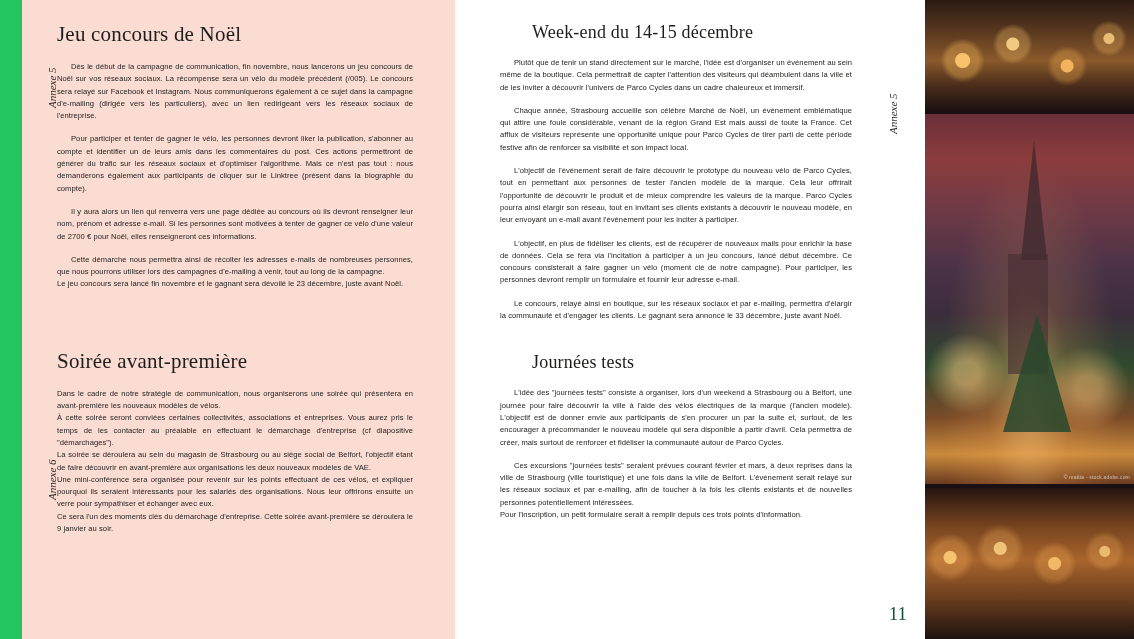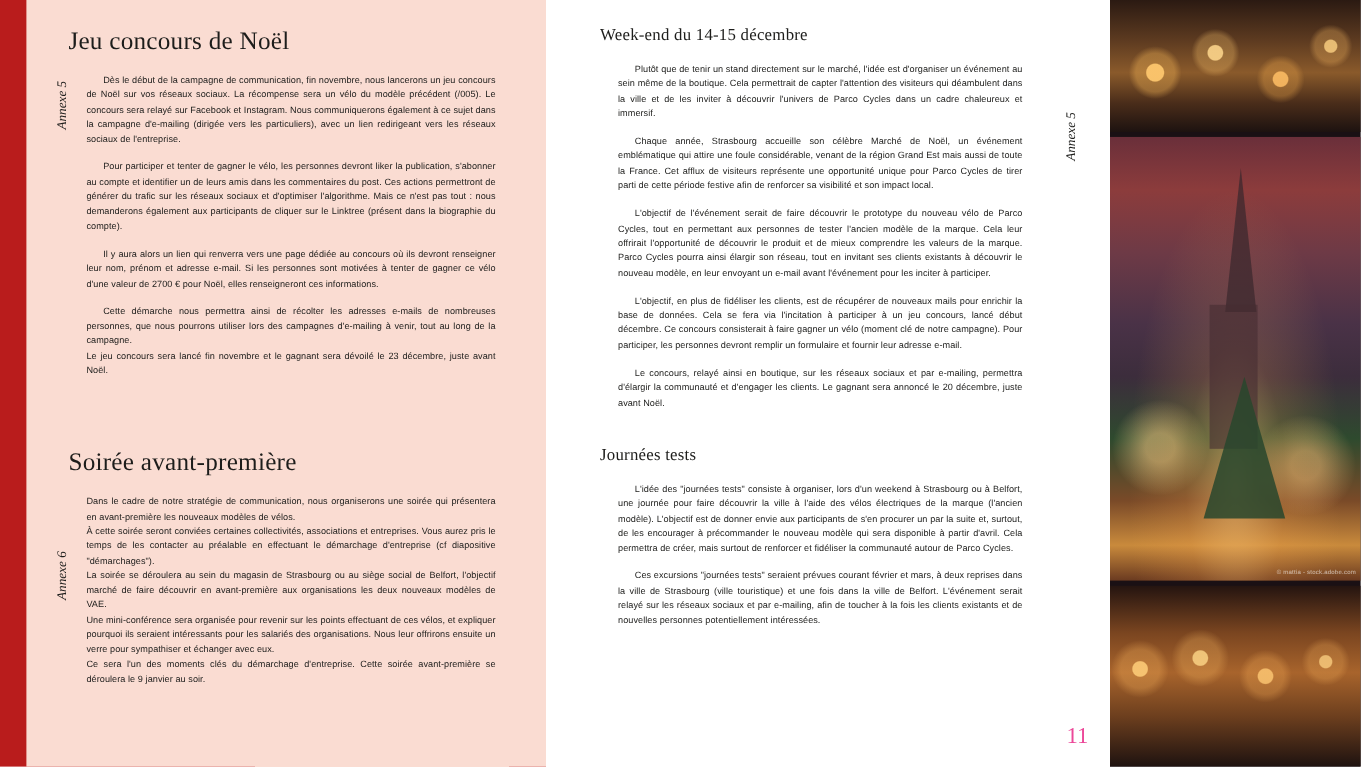--- a/index.html
+++ b/index.html
@@ -16,21 +16,21 @@
     height: 639px;
     display: flex;
     background: #ffffff;
   }
 
   
   .left-panel {
     position: relative;
     width: 455px;
     height: 639px;
-    background: #b91c1c;
+    background: #22c55e;
     flex: 0 0 455px;
   }
   .left-inner {
     position: absolute;
     left: 22px; top: 0; right: 0; bottom: 0;
     background: #fadcd2;
   }
   .left-col {
     position: absolute;
     left: 35px;
@@ -124,24 +124,24 @@
 
   
   h2.section-title {
     font-family: "Liberation Serif", serif;
     font-weight: 400;
     color: #1d1d1b;
     margin: 0 0 14px 0;
     letter-spacing: .2px;
   }
   .left-col h2.section-title { font-size: 21px; }
-  .mid-col h2.section-title { font-size: 14px; }
+  .mid-col h2.section-title { font-size: 18px; margin-left: 32px; }
 
   p.body {
-    margin: 0 0 11px 15px;
+    margin: 0 0 11px 0;
     font-size: 7.6px;
     line-height: 1.62;
     color: #1d1d1b;
     text-align: justify;
     letter-spacing: .05px;
   }
   p.body:last-child { margin-bottom: 0; }
   .indent { text-indent: 14px; }
 
   .block { margin-bottom: 0; }
@@ -162,21 +162,21 @@
   .side-label-a5 { left: 24px; top: 108px; }
   .side-label-a6 { left: 24px; top: 500px; }
   .side-label-mid { left: 432px; top: 134px; color: #1d1d1b; }
 
   .page-number {
     position: absolute;
     right: 18px;
     bottom: 14px;
     font-family: "Liberation Serif", serif;
     font-size: 19px;
-    color: #ec4899;
+    color: #14532d;
   }
 </style>
 </head>
 <body>
 
 <div class="page">
 
   <div class="left-panel">
     <div class="left-inner">
 
@@ -193,50 +193,51 @@
           <p class="body indent" style="margin-bottom:0">Cette démarche nous permettra ainsi de récolter les adresses e-mails de nombreuses personnes, que nous pourrons utiliser lors des campagnes d'e-mailing à venir, tout au long de la campagne.</p>
           <p class="body">Le jeu concours sera lancé fin novembre et le gagnant sera dévoilé le 23 décembre, juste avant Noël.</p>
         </div>
 
         <div class="spacer-lg"></div>
 
         <div class="block">
           <h2 class="section-title">Soirée avant-première</h2>
           <p class="body" style="margin-bottom:0">Dans le cadre de notre stratégie de communication, nous organiserons une soirée qui présentera en avant-première les nouveaux modèles de vélos.</p>
           <p class="body" style="margin-bottom:0">À cette soirée seront conviées certaines collectivités, associations et entreprises. Vous aurez pris le temps de les contacter au préalable en effectuant le démarchage d'entreprise (cf diapositive "démarchages").</p>
-          <p class="body" style="margin-bottom:0">La soirée se déroulera au sein du magasin de Strasbourg ou au siège social de Belfort, l'objectif marché de faire découvrir en avant-première aux organisations les deux nouveaux modèles de VAE.</p>
+          <p class="body" style="margin-bottom:0">La soirée se déroulera au sein du magasin de Strasbourg ou au siège social de Belfort, l'objectif étant de faire découvrir en avant-première aux organisations les deux nouveaux modèles de VAE.</p>
           <p class="body" style="margin-bottom:0">Une mini-conférence sera organisée pour revenir sur les points effectuant de ces vélos, et expliquer pourquoi ils seraient intéressants pour les salariés des organisations. Nous leur offrirons ensuite un verre pour sympathiser et échanger avec eux.</p>
           <p class="body">Ce sera l'un des moments clés du démarchage d'entreprise. Cette soirée avant-première se déroulera le 9 janvier au soir.</p>
         </div>
 
       </div>
     </div>
   </div>
 
   <div class="mid-panel">
 
     <div class="side-label side-label-mid">Annexe 5</div>
 
     <div class="mid-col">
 
       <div class="block">
         <h2 class="section-title">Week-end du 14-15 décembre</h2>
         <p class="body indent">Plutôt que de tenir un stand directement sur le marché, l'idée est d'organiser un événement au sein même de la boutique. Cela permettrait de capter l'attention des visiteurs qui déambulent dans la ville et de les inviter à découvrir l'univers de Parco Cycles dans un cadre chaleureux et immersif.</p>
         <p class="body indent">Chaque année, Strasbourg accueille son célèbre Marché de Noël, un événement emblématique qui attire une foule considérable, venant de la région Grand Est mais aussi de toute la France. Cet afflux de visiteurs représente une opportunité unique pour Parco Cycles de tirer parti de cette période festive afin de renforcer sa visibilité et son impact local.</p>
         <p class="body indent">L'objectif de l'événement serait de faire découvrir le prototype du nouveau vélo de Parco Cycles, tout en permettant aux personnes de tester l'ancien modèle de la marque. Cela leur offrirait l'opportunité de découvrir le produit et de mieux comprendre les valeurs de la marque. Parco Cycles pourra ainsi élargir son réseau, tout en invitant ses clients existants à découvrir le nouveau modèle, en leur envoyant un e-mail avant l'événement pour les inciter à participer.</p>
         <p class="body indent">L'objectif, en plus de fidéliser les clients, est de récupérer de nouveaux mails pour enrichir la base de données. Cela se fera via l'incitation à participer à un jeu concours, lancé début décembre. Ce concours consisterait à faire gagner un vélo (moment clé de notre campagne). Pour participer, les personnes devront remplir un formulaire et fournir leur adresse e-mail.</p>
-        <p class="body indent">Le concours, relayé ainsi en boutique, sur les réseaux sociaux et par e-mailing, permettra d'élargir la communauté et d'engager les clients. Le gagnant sera annoncé le 20 décembre, juste avant Noël.</p>
+        <p class="body indent">Le concours, relayé ainsi en boutique, sur les réseaux sociaux et par e-mailing, permettra d'élargir la communauté et d'engager les clients. Le gagnant sera annoncé le 33 décembre, juste avant Noël.</p>
       </div>
 
       <div class="spacer-md"></div>
 
       <div class="block">
         <h2 class="section-title">Journées tests</h2>
         <p class="body indent">L'idée des "journées tests" consiste à organiser, lors d'un weekend à Strasbourg ou à Belfort, une journée pour faire découvrir la ville à l'aide des vélos électriques de la marque (l'ancien modèle). L'objectif est de donner envie aux participants de s'en procurer un par la suite et, surtout, de les encourager à précommander le nouveau modèle qui sera disponible à partir d'avril. Cela permettra de créer, mais surtout de renforcer et fidéliser la communauté autour de Parco Cycles.</p>
         <p class="body indent" style="margin-bottom:0">Ces excursions "journées tests" seraient prévues courant février et mars, à deux reprises dans la ville de Strasbourg (ville touristique) et une fois dans la ville de Belfort. L'événement serait relayé sur les réseaux sociaux et par e-mailing, afin de toucher à la fois les clients existants et de nouvelles personnes potentiellement intéressées.</p>
+        <p class="body">Pour l'inscription, un petit formulaire serait à remplir depuis ces trois points d'information.</p>
       </div>
 
     </div>
 
     <div class="page-number">11</div>
   </div>
 
   <div class="img-strip">
 
     <div class="photo photo-1">

